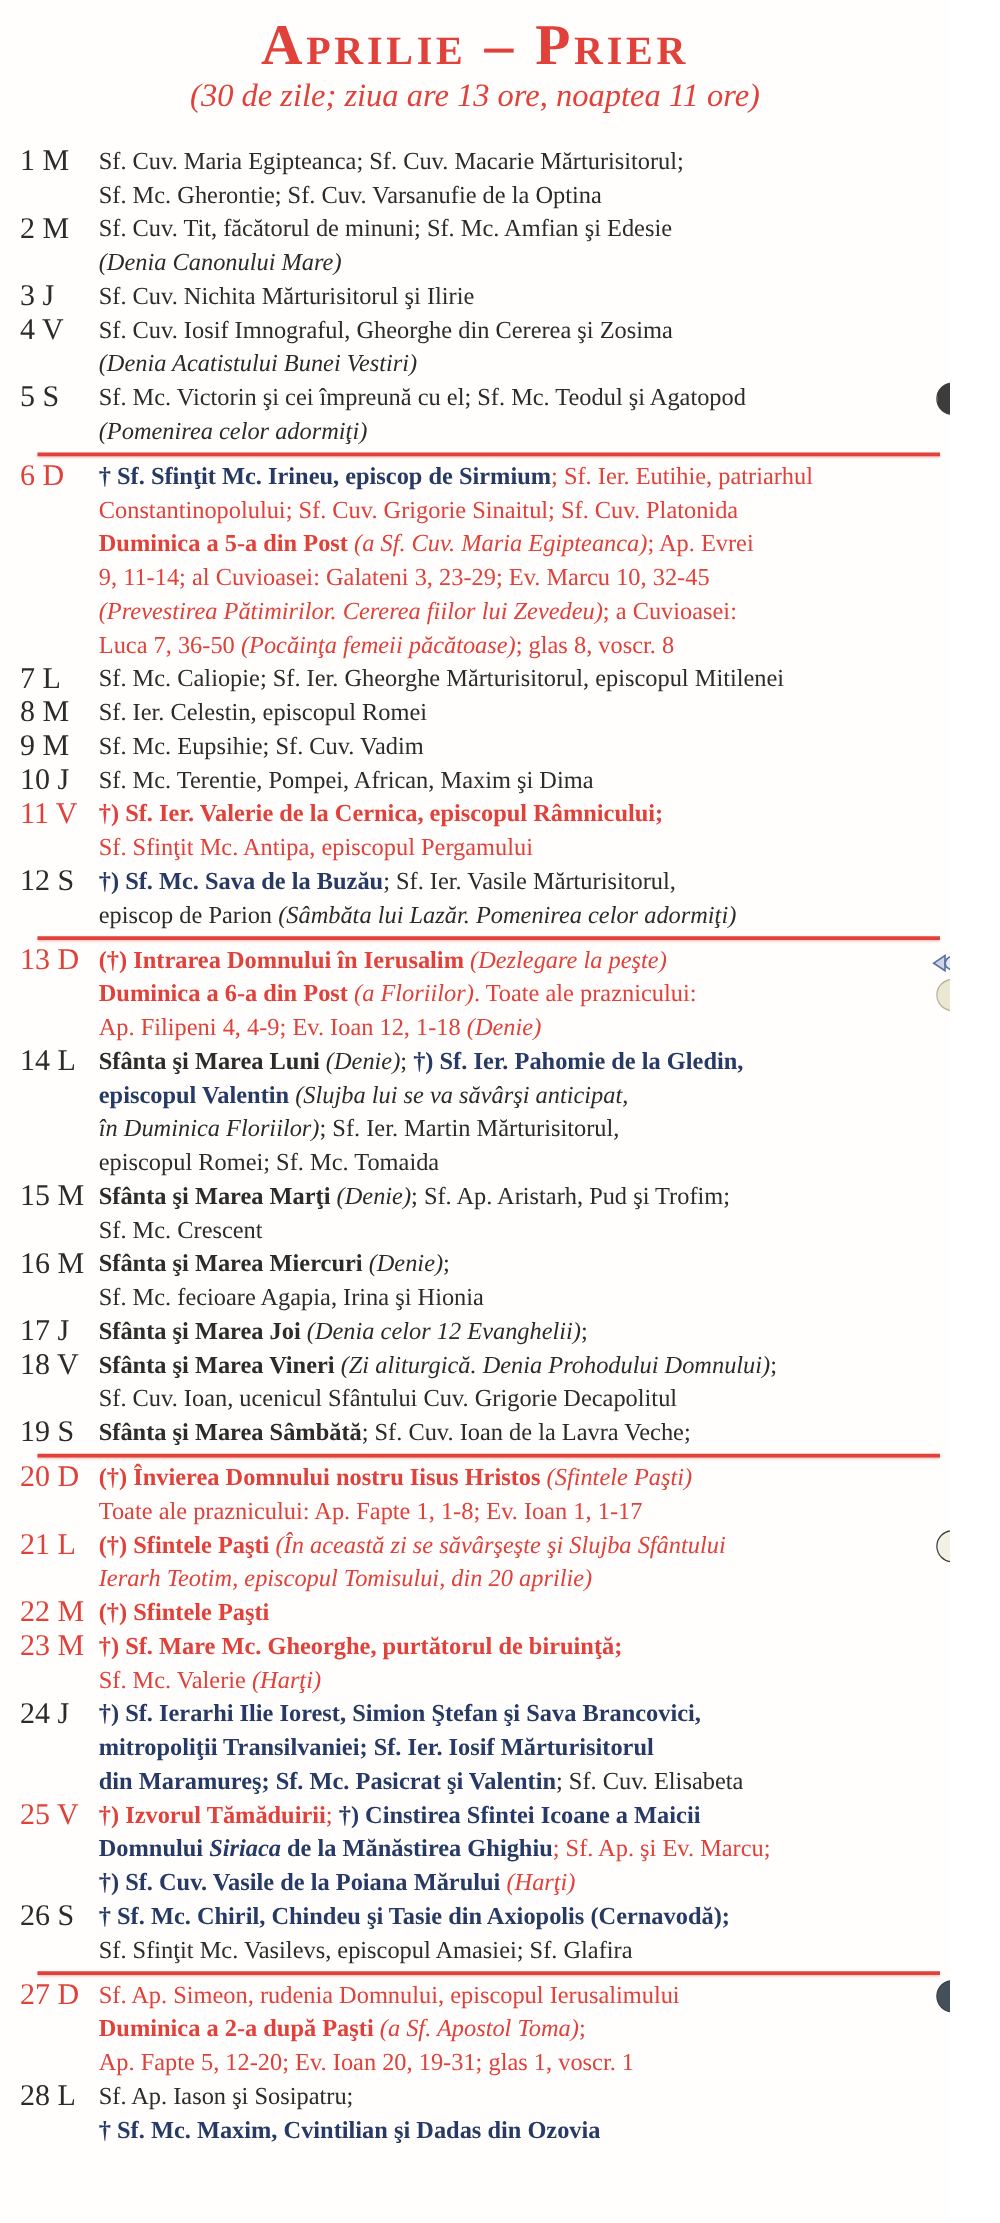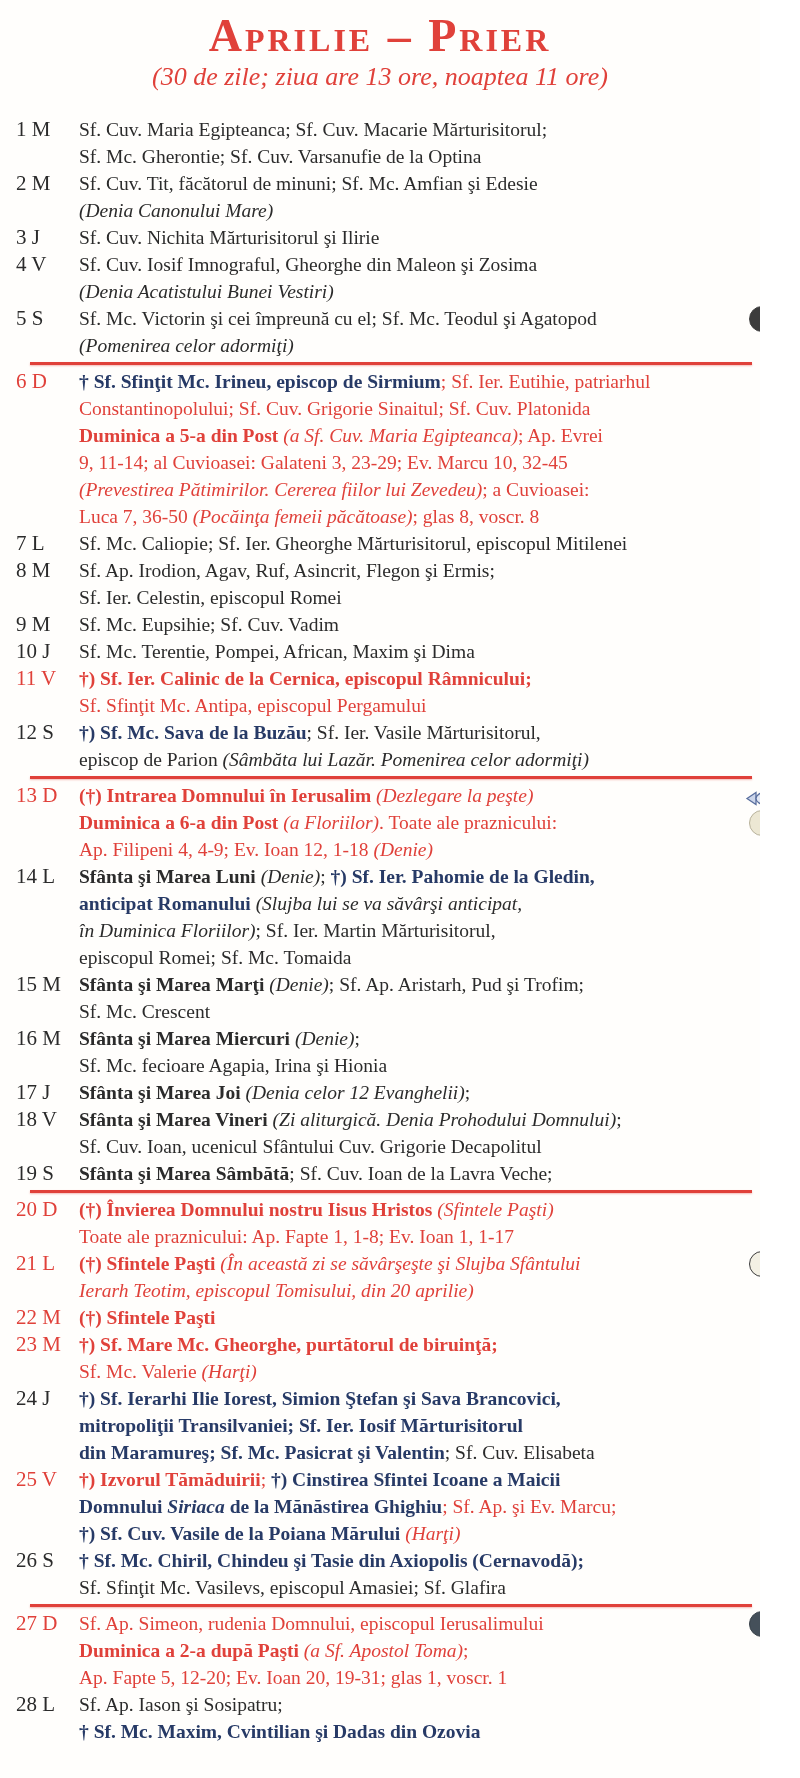--- a/index.html
+++ b/index.html
@@ -27,21 +27,21 @@
     font-size:26px;
     color:#e0413a;
     margin-top:2px;
   }
   .day-list { margin-top:24px; }
   .day-row { display:flex; }
   .day-label {
     flex:0 0 79px;
     padding-left:16px;
     box-sizing:border-box;
-    font-size:21px;
+    font-size:24px;
     line-height:27px;
     color:#2b2b2b;
     white-space:nowrap;
   }
   .day-label.red { color:#e0413a; }
   .day-content { flex:1; padding-right:43px; }
   .line { position:relative; font-size:19.5px; line-height:27px; }
   
   .s-k  { color:#2b2b2b; }
   .s-kb { color:#2b2b2b; font-weight:bold; }
@@ -100,21 +100,21 @@
       </div>
       <div class="day-row">
         <div class="day-label">3 J</div>
         <div class="day-content">
           <div class="line"><span class="s-k">Sf. Cuv. Nichita Mărturisitorul şi Ilirie</span></div>
         </div>
       </div>
       <div class="day-row">
         <div class="day-label">4 V</div>
         <div class="day-content">
-          <div class="line"><span class="s-k">Sf. Cuv. Iosif Imnograful, Gheorghe din Maleon şi Zosima</span></div>
+          <div class="line"><span class="s-k">Sf. Cuv. Iosif Imnograful, Gheorghe din Cererea şi Zosima</span></div>
           <div class="line"><span class="s-i">(Denia Acatistului Bunei Vestiri)</span></div>
         </div>
       </div>
       <div class="day-row">
         <div class="day-label">5 S</div>
         <div class="day-content">
           <div class="line"><span class="s-k">Sf. Mc. Victorin şi cei împreună cu el; Sf. Mc. Teodul şi Agatopod</span><span class="line-icon icon-moon first"></span></div>
           <div class="line"><span class="s-i">(Pomenirea celor adormiţi)</span></div>
         </div>
       </div>
@@ -132,40 +132,39 @@
       </div>
       <div class="day-row">
         <div class="day-label">7 L</div>
         <div class="day-content">
           <div class="line"><span class="s-k">Sf. Mc. Caliopie; Sf. Ier. Gheorghe Mărturisitorul, episcopul Mitilenei</span></div>
         </div>
       </div>
       <div class="day-row">
         <div class="day-label">8 M</div>
         <div class="day-content">
-          <div class="line"><span class="s-k">Sf. Ap. Irodion, Agav, Ruf, Asincrit, Flegon şi Ermis;</span></div>
           <div class="line"><span class="s-k">Sf. Ier. Celestin, episcopul Romei</span></div>
         </div>
       </div>
       <div class="day-row">
         <div class="day-label">9 M</div>
         <div class="day-content">
           <div class="line"><span class="s-k">Sf. Mc. Eupsihie; Sf. Cuv. Vadim</span></div>
         </div>
       </div>
       <div class="day-row">
         <div class="day-label">10 J</div>
         <div class="day-content">
           <div class="line"><span class="s-k">Sf. Mc. Terentie, Pompei, African, Maxim şi Dima</span></div>
         </div>
       </div>
       <div class="day-row">
         <div class="day-label red">11 V</div>
         <div class="day-content">
-          <div class="line"><span class="s-rb">†) Sf. Ier. Calinic de la Cernica, episcopul Râmnicului;</span></div>
+          <div class="line"><span class="s-rb">†) Sf. Ier. Valerie de la Cernica, episcopul Râmnicului;</span></div>
           <div class="line"><span class="s-r">Sf. Sfinţit Mc. Antipa, episcopul Pergamului</span></div>
         </div>
       </div>
       <div class="day-row">
         <div class="day-label">12 S</div>
         <div class="day-content">
           <div class="line"><span class="s-bb">†) Sf. Mc. Sava de la Buzău</span><span class="s-k">; Sf. Ier. Vasile Mărturisitorul,</span></div>
           <div class="line"><span class="s-k">episcop de Parion </span><span class="s-i">(Sâmbăta lui Lazăr. Pomenirea celor adormiţi)</span></div>
         </div>
       </div>
@@ -179,21 +178,21 @@
                 <circle cx="26.5" cy="7.3" r="1.3" fill="#5a6f9e"></circle>
               </svg></span></div>
           <div class="line"><span class="s-rb">Duminica a 6-a din Post </span><span class="s-ri">(a Floriilor)</span><span class="s-r">. Toate ale praznicului:</span><span class="line-icon icon-moon full"></span></div>
           <div class="line"><span class="s-r">Ap. Filipeni 4, 4-9; Ev. Ioan 12, 1-18 </span><span class="s-ri">(Denie)</span></div>
         </div>
       </div>
       <div class="day-row">
         <div class="day-label">14 L</div>
         <div class="day-content">
           <div class="line"><span class="s-kb">Sfânta şi Marea Luni </span><span class="s-i">(Denie)</span><span class="s-k">; </span><span class="s-bb">†) Sf. Ier. Pahomie de la Gledin,</span></div>
-          <div class="line"><span class="s-bb">anticipat Romanului </span><span class="s-i">(Slujba lui se va săvârşi anticipat,</span></div>
+          <div class="line"><span class="s-bb">episcopul Valentin </span><span class="s-i">(Slujba lui se va săvârşi anticipat,</span></div>
           <div class="line"><span class="s-i">în Duminica Floriilor)</span><span class="s-k">; Sf. Ier. Martin Mărturisitorul,</span></div>
           <div class="line"><span class="s-k">episcopul Romei; Sf. Mc. Tomaida</span></div>
         </div>
       </div>
       <div class="day-row">
         <div class="day-label">15 M</div>
         <div class="day-content">
           <div class="line"><span class="s-kb">Sfânta şi Marea Marţi </span><span class="s-i">(Denie)</span><span class="s-k">; Sf. Ap. Aristarh, Pud şi Trofim;</span></div>
           <div class="line"><span class="s-k">Sf. Mc. Crescent</span></div>
         </div>

